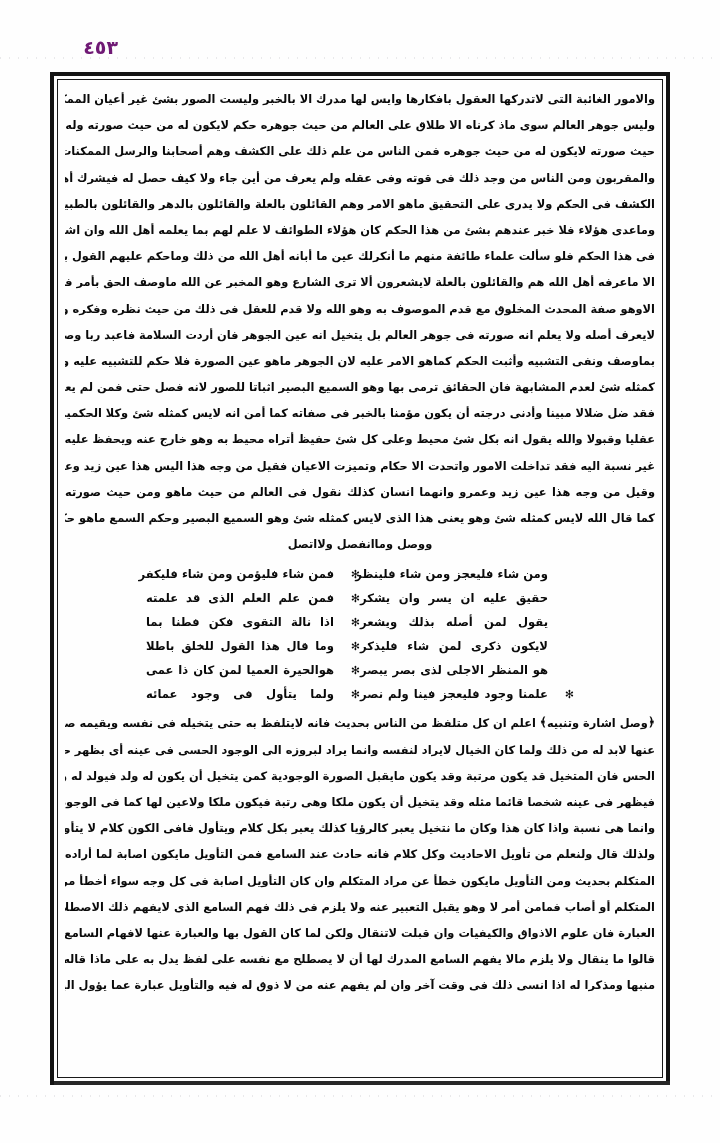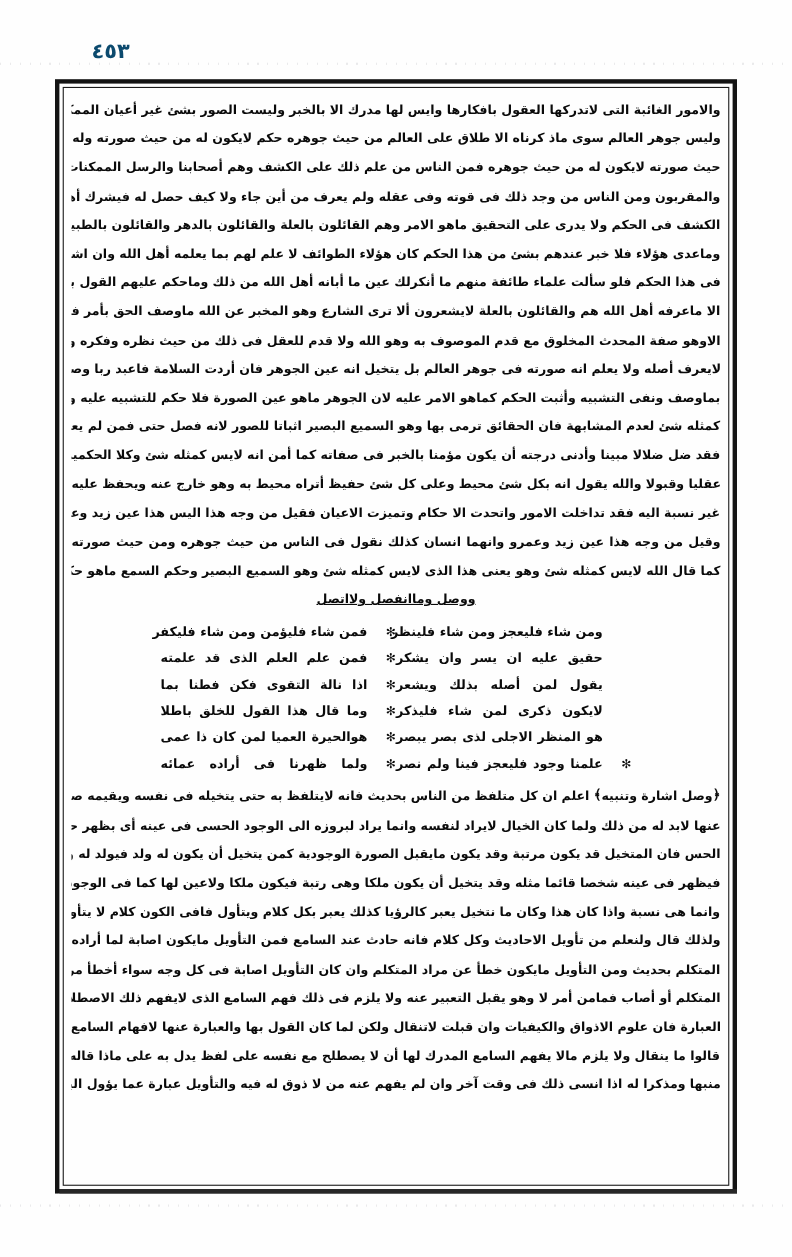--- a/index.html
+++ b/index.html
@@ -38,21 +38,21 @@
   .speckle.bottom { top: 1095px; }
 
   
   .folio-number {
     position: absolute;
     top: 38px;
     right: 602px;
     font-family: "DejaVu Sans", sans-serif;
     font-size: 19px;
     font-weight: 700;
-    color: #0c4a6e;
+    color: #701a75;
     letter-spacing: 0.5px;
     line-height: 1;
     direction: rtl;
   }
 
   
   .text-frame {
     position: absolute;
     top: 72px;
     left: 50px;
@@ -120,21 +120,20 @@
   .prose-line > span {
     display: inline-block;
     width: 100%;
     text-align: justify;
     text-align-last: justify;
   }
 
   .prose-line.short > span {
     text-align: center;
     text-align-last: center;
-    text-decoration: underline;
   }
 
   
   .verse-block {
     margin: 5px 0 4px 0;
     direction: rtl;
   }
   .verse-line {
     display: flex;
     align-items: center;
@@ -220,21 +219,21 @@
         <div class="prose-line"><span data-bind="body.lines_before_verse.5">وماعدى هؤلاء فلا خبر عندهم بشئ من هذا الحكم كان هؤلاء الطوائف لا علم لهم بما يعلمه أهل الله وان اشتركا</span></div>
         <div class="prose-line"><span data-bind="body.lines_before_verse.6">فى هذا الحكم فلو سألت علماء طائفة منهم ما أنكرلك عين ما أبانه أهل الله من ذلك وماحكم عليهم القول بذلك الحكم</span></div>
         <div class="prose-line"><span data-bind="body.lines_before_verse.7">الا ماعرفه أهل الله هم والقائلون بالعلة لايشعرون ألا ترى الشارع وهو المخبر عن الله ماوصف الحق بأمر فيه تفصيل</span></div>
         <div class="prose-line"><span data-bind="body.lines_before_verse.8">الاوهو صفة المحدث المخلوق مع قدم الموصوف به وهو الله ولا قدم للعقل فى ذلك من حيث نظره وفكره وسبب ذلك</span></div>
         <div class="prose-line"><span data-bind="body.lines_before_verse.9">لايعرف أصله ولا يعلم انه صورته فى جوهر العالم بل يتخيل انه عين الجوهر فان أردت السلامة فاعبد ربا وصف نفسه</span></div>
         <div class="prose-line"><span data-bind="body.lines_before_verse.10">بماوصف ونفى التشبيه وأثبت الحكم كماهو الامر عليه لان الجوهر ماهو عين الصورة فلا حكم للتشبيه عليه ولهذا قال لايس</span></div>
         <div class="prose-line"><span data-bind="body.lines_before_verse.11">كمثله شئ لعدم المشابهة فان الحقائق ترمى بها وهو السميع البصير اثباتا للصور لانه فصل حتى فمن لم يعلم ربه من خبره عن نفسه</span></div>
         <div class="prose-line"><span data-bind="body.lines_before_verse.12">فقد ضل ضلالا مبينا وأدنى درجته أن يكون مؤمنا بالخبر فى صفاته كما أمن انه لايس كمثله شئ وكلا الحكمين حق نظرا</span></div>
         <div class="prose-line"><span data-bind="body.lines_before_verse.13">عقليا وقبولا والله يقول انه بكل شئ محيط وعلى كل شئ حفيظ أتراه محيط به وهو خارج عنه ويحفظ عليه وجوده من</span></div>
         <div class="prose-line"><span data-bind="body.lines_before_verse.14">غير نسبة اليه فقد تداخلت الامور واتحدت الا حكام وتميزت الاعيان فقيل من وجه هذا اليس هذا عين زيد وعمرو</span></div>
-        <div class="prose-line"><span data-bind="body.lines_before_verse.15">وقيل من وجه هذا عين زيد وعمرو وانهما انسان كذلك نقول فى الناس من حيث جوهره ومن حيث صورته</span></div>
+        <div class="prose-line"><span data-bind="body.lines_before_verse.15">وقيل من وجه هذا عين زيد وعمرو وانهما انسان كذلك نقول فى العالم من حيث ماهو ومن حيث صورته</span></div>
         <div class="prose-line"><span data-bind="body.lines_before_verse.16">كما قال الله لايس كمثله شئ وهو يعنى هذا الذى لايس كمثله شئ وهو السميع البصير وحكم السمع ماهو حكم البصر ففصل</span></div>
         <div class="prose-line short"><span data-bind="body.lines_before_verse.17">ووصل وماانفصل ولااتصل</span></div>
       </div>
 
       <div class="verse-block">
 
         <div class="verse-line">
           <span class="verse-star lead" data-bind="body.verses.0.leading_star"></span>
           <span class="hemistich ajz" data-bind="body.verses.0.second_hemistich">ومن شاء فليعجز ومن شاء فلينظر</span>
           <span class="verse-star" data-bind="body.verses.0.separator">✻</span>
@@ -266,21 +265,21 @@
           <span class="verse-star lead" data-bind="body.verses.4.leading_star"></span>
           <span class="hemistich ajz" data-bind="body.verses.4.second_hemistich">هو المنظر الاجلى لذى بصر يبصر</span>
           <span class="verse-star" data-bind="body.verses.4.separator">✻</span>
           <span class="hemistich sadr" data-bind="body.verses.4.first_hemistich">هوالحيرة العميا لمن كان ذا عمى</span>
         </div>
 
         <div class="verse-line">
           <span class="verse-star lead" data-bind="body.verses.5.leading_star">✻</span>
           <span class="hemistich ajz" data-bind="body.verses.5.second_hemistich">علمنا وجود فليعجز فينا ولم نصر</span>
           <span class="verse-star" data-bind="body.verses.5.separator">✻</span>
-          <span class="hemistich sadr" data-bind="body.verses.5.first_hemistich">ولما ظهرنا فى أراده عمائه</span>
+          <span class="hemistich sadr" data-bind="body.verses.5.first_hemistich">ولما يتأول فى وجود عمائه</span>
         </div>
 
       </div>
 
       <div class="section-heading-line">
         <span class="section-marker"><span class="marker-flourish" data-bind="body.section.marker_open">﴿</span><span data-bind="body.section.marker_text">وصل اشارة وتنبيه</span><span class="marker-flourish" data-bind="body.section.marker_close">﴾</span></span>
         <span class="heading-rest" data-bind="body.section.first_line_rest">اعلم ان كل متلفظ من الناس بحديث فانه لايتلفظ به حتى يتخيله فى نفسه ويقيمه صورة ويعبر</span>
       </div>
 
       <div>

